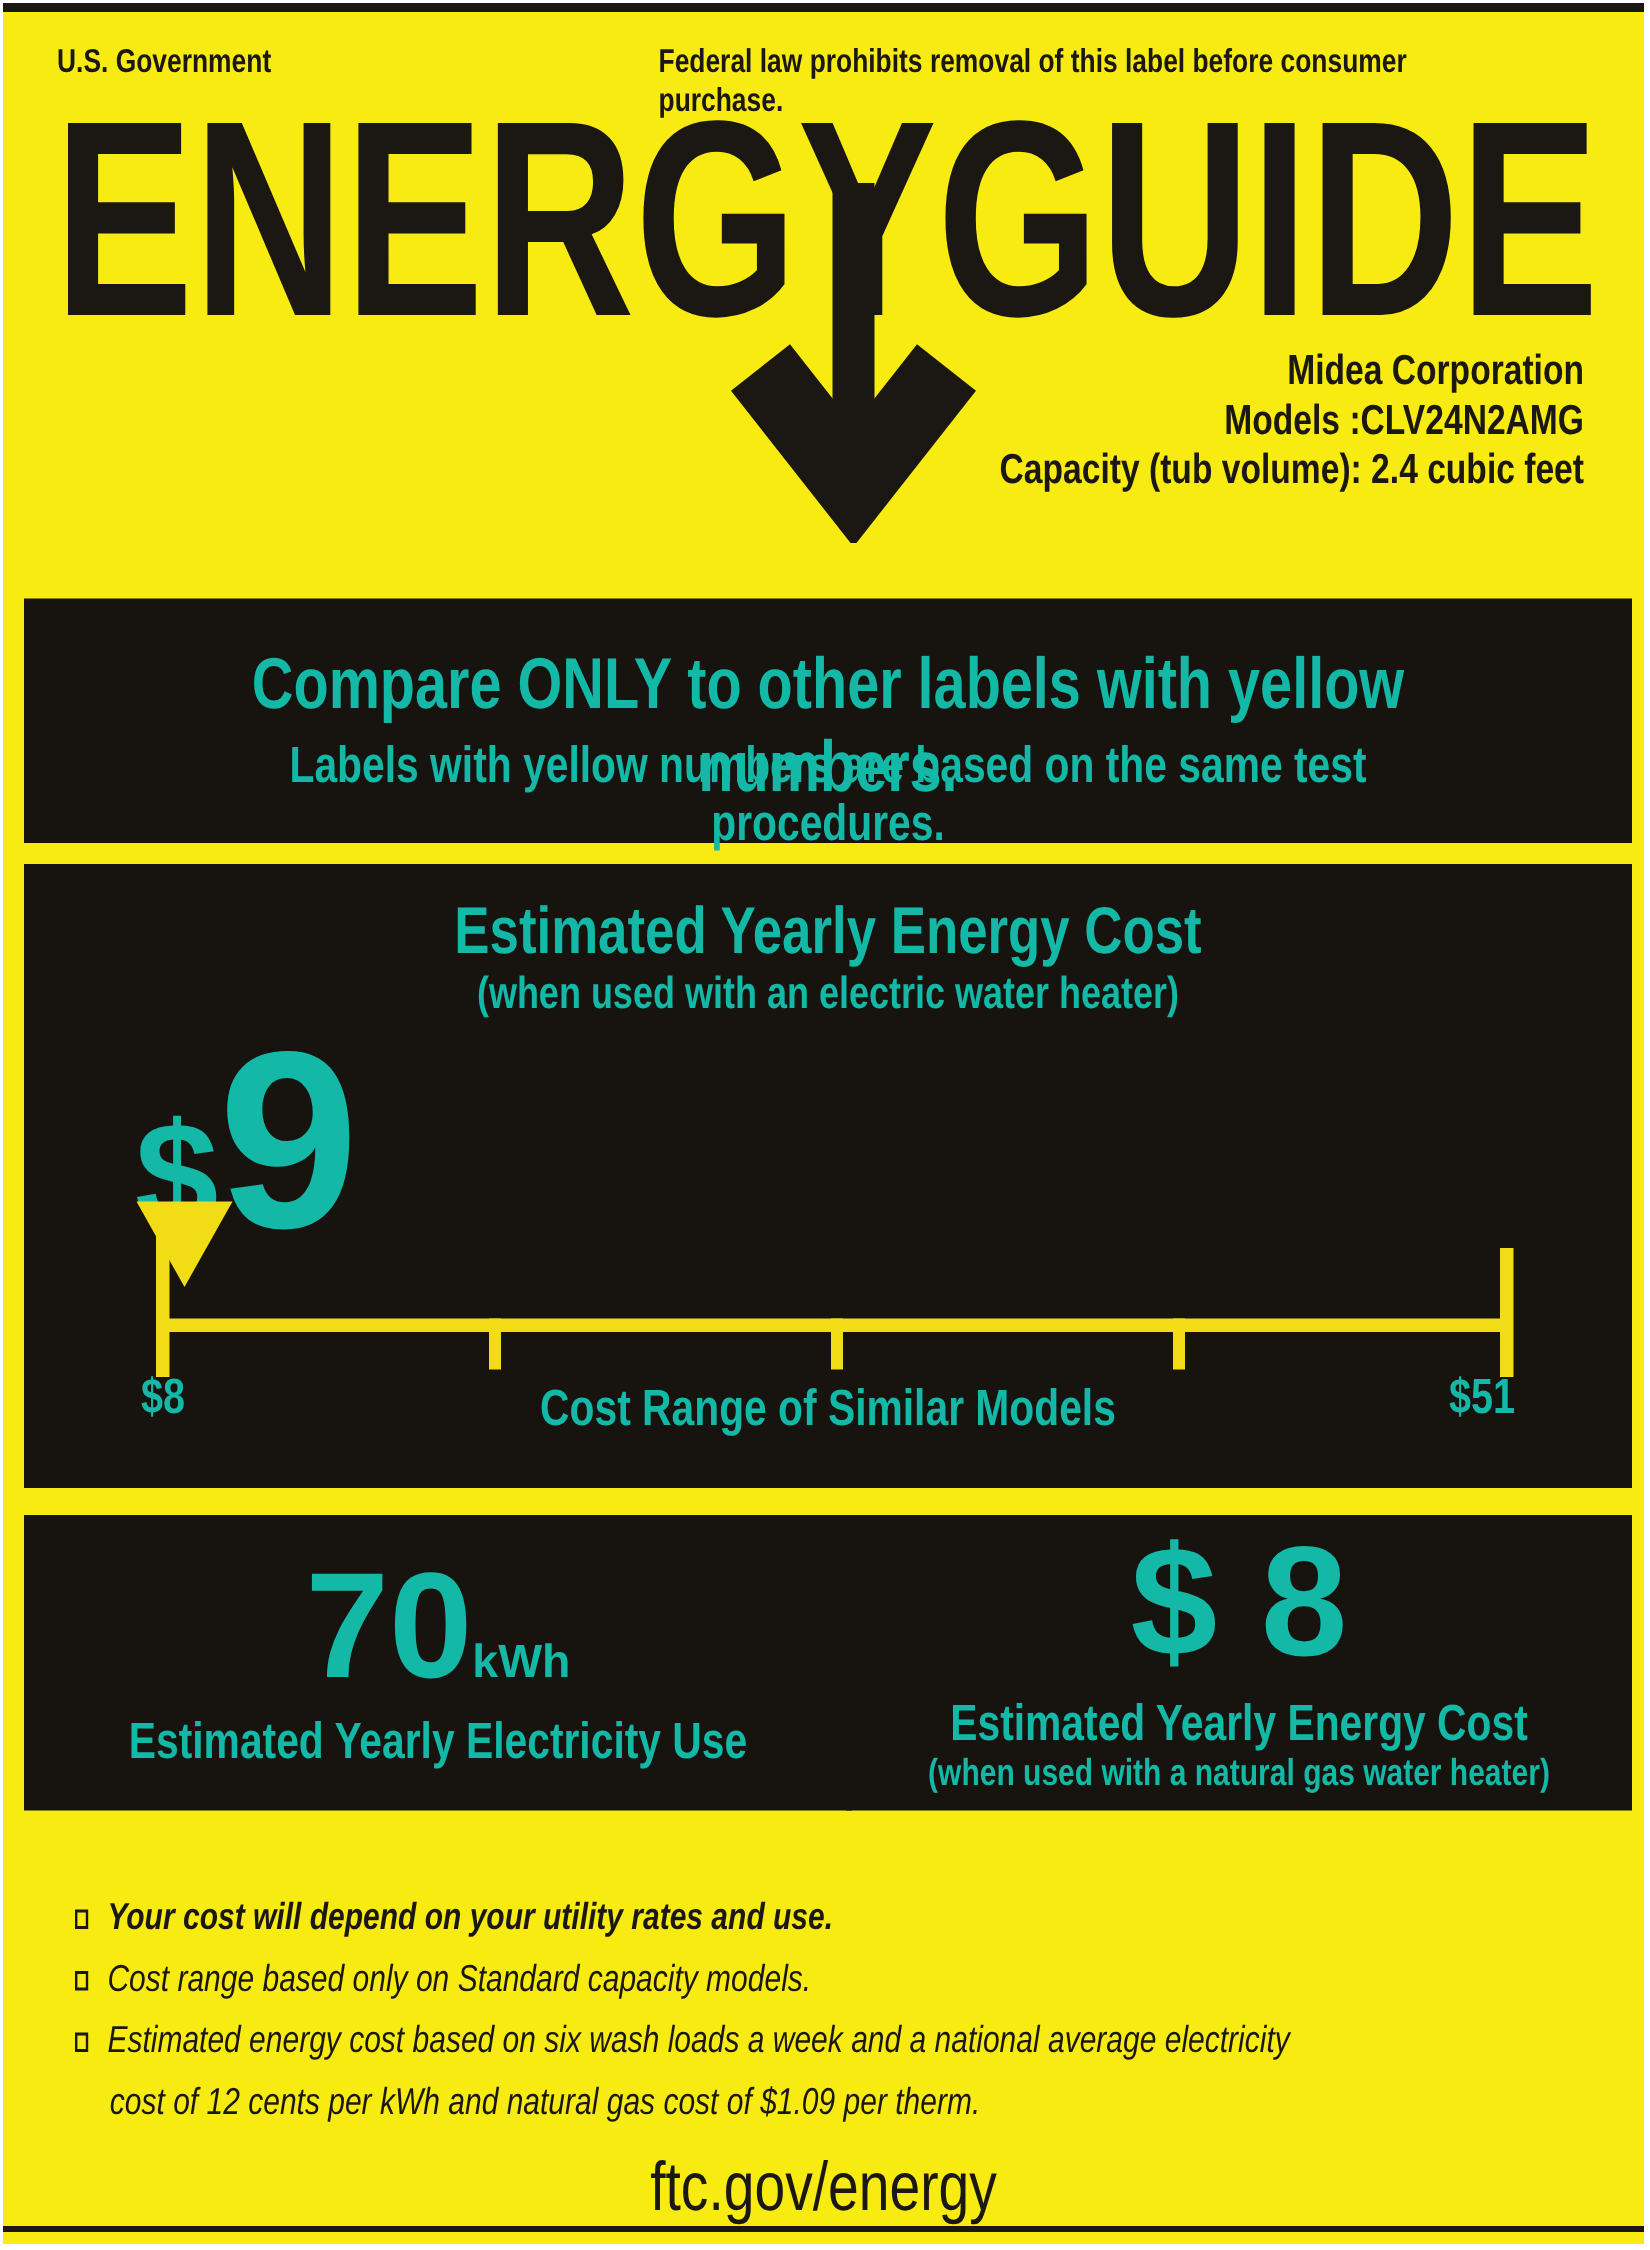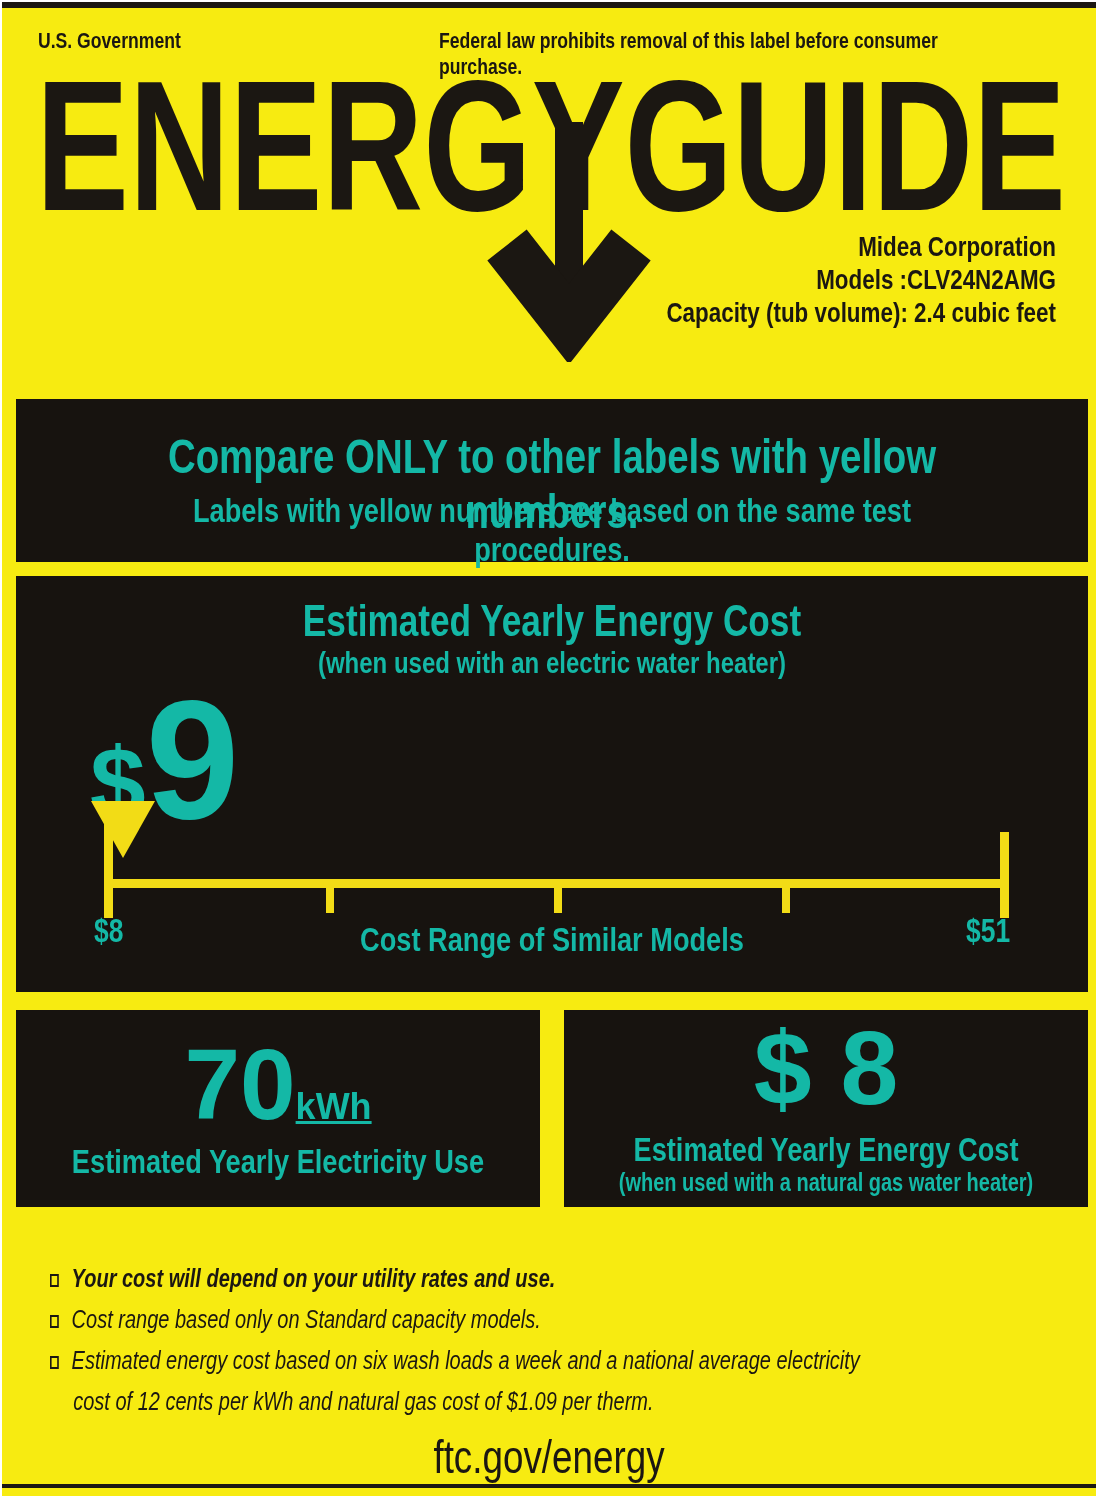--- a/index.html
+++ b/index.html
@@ -71,24 +71,24 @@
       <rect x="766" y="303" width="8" height="34" fill="#F2DC16"></rect>
       <rect x="984" y="256" width="9" height="86" fill="#F2DC16"></rect>
       <polygon points="75,225 139,225 107,282" fill="#F2DC16"></polygon>
     </svg>
 
     <div class="abs b cnd-l" style="left:78px;top:336px;font-size:33px;">$8</div>
     <div class="abs b cnd-r" style="right:78px;top:336px;font-size:33px;">$51</div>
     <div class="abs ctr b cnd-c" style="top:344px;font-size:34px;">Cost Range of Similar Models</div>
   </div>
 
-  <div class="abs panel" style="left:14px;top:1008px;width:524px;height:197px;">
+  <div class="abs panel" style="left:14px;top:1008px;width:524px;height:197px;padding-left:28px;">
     <div class="abs value-row b" style="left:0;right:0;top:24px;justify-content:center;">
       <span style="font-size:100px;">70</span>
-      <span style="font-size:36px;text-decoration:underline;">kWh</span>
+      <span style="font-size:31px;">kWh</span>
     </div>
     <div class="abs ctr b cnd-c" style="top:132px;font-size:34px;">Estimated Yearly Electricity Use</div>
   </div>
 
   <div class="abs panel" style="left:562px;top:1008px;width:524px;height:197px;">
     <div class="abs ctr b" style="top:6px;font-size:104px;line-height:1;">$ 8</div>
     <div class="abs ctr b cnd-c" style="top:120px;font-size:34px;">Estimated Yearly Energy Cost</div>
     <div class="abs ctr b cnd-c" style="top:158px;font-size:25px;">(when used with a natural gas water heater)</div>
   </div>
 

